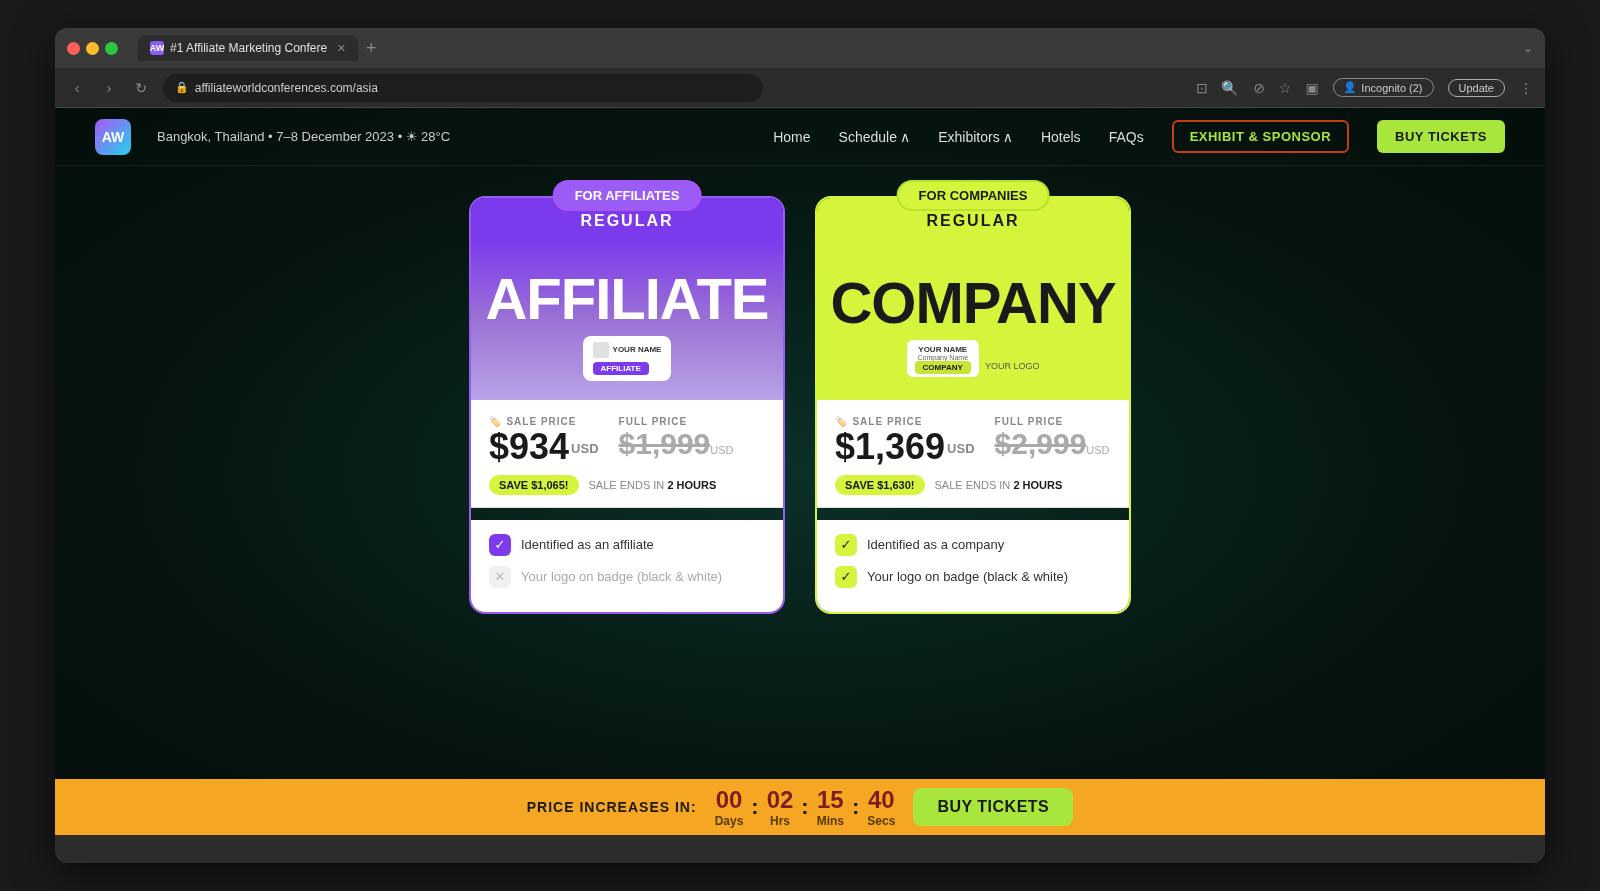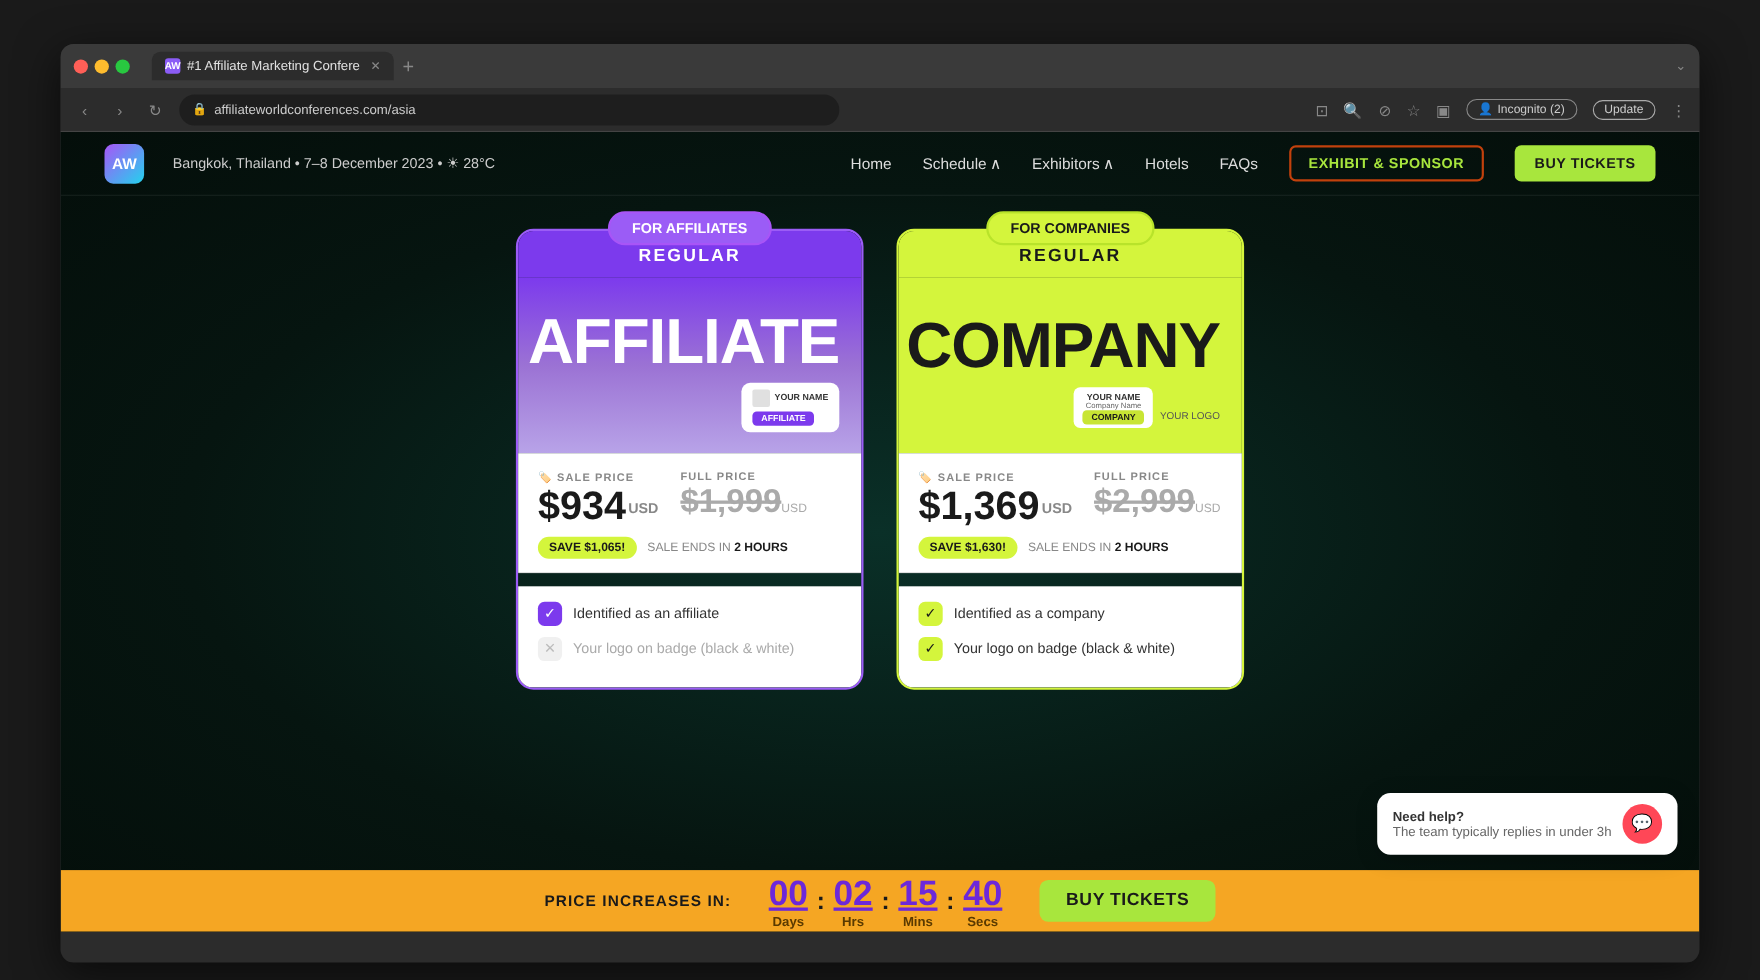--- a/index.html
+++ b/index.html
@@ -5,21 +5,21 @@
     * { box-sizing: border-box; margin: 0; padding: 0; }
     body { background: #1a1a1a; font-family: -apple-system, BlinkMacSystemFont, 'Segoe UI', sans-serif; width: 1600px; height: 891px; overflow: hidden; position: relative; }
 
     
     .browser-frame {
       background: #2c2c2c;
       border-radius: 12px;
       width: 1490px;
       height: 835px;
       position: absolute;
-      top: 40px;
+      top: 28px;
       left: 55px;
       overflow: hidden;
       box-shadow: 0 10px 40px rgba(0,0,0,0.6);
     }
 
     .title-bar {
       background: #3a3a3a;
       height: 40px;
       display: flex;
       align-items: center;
@@ -248,21 +248,21 @@
     }
     .card-type-affiliate { color: white; }
     .card-type-company { color: #1a1a1a; }
 
     .card-hero {
       padding: 20px 20px 10px;
       text-align: center;
       min-height: 160px;
       display: flex;
       flex-direction: column;
-      align-items: flex-end;
+      align-items: center;
       justify-content: center;
     }
     .card-hero-affiliate {
       background: linear-gradient(180deg, #7c3aed 0%, #9b72d4 50%, #b8a3e8 100%);
     }
     .card-hero-company {
       background: #d4f53c;
     }
 
     .card-title {
@@ -438,41 +438,40 @@
     .bottom-bar {
       position: absolute;
       bottom: 0;
       left: 0;
       right: 0;
       height: 56px;
       background: #f5a623;
       display: flex;
       align-items: center;
       justify-content: center;
-      gap: 34px;
+      gap: 18px;
       z-index: 20;
     }
     .countdown-label {
       font-size: 14px;
       font-weight: 700;
       color: #1a1a1a;
       text-transform: uppercase;
       letter-spacing: 1px;
     }
     .countdown-units {
       display: flex;
       align-items: center;
       gap: 6px;
     }
     .countdown-num {
-      font-size: 32px;
+      font-size: 24px;
       font-weight: 900;
-      color: #6d28d9;
+      color: #7f1d1d;
       font-variant-numeric: tabular-nums;
-      text-decoration: underline;
     }
     .countdown-sep {
       font-size: 22px;
       font-weight: 900;
       color: #1a1a1a;
       margin: 0 2px;
     }
     .countdown-unit-label {
       font-size: 12px;
       color: #5a3a00;
@@ -761,24 +760,15 @@
         <div class="countdown-group">
           <div class="countdown-group-row">
             <span class="countdown-num">40</span>
           </div>
           <span class="countdown-unit-label">Secs</span>
         </div>
       </div>
       <button class="buy-tickets-btn">BUY TICKETS</button>
     </div>
 
-    <div class="chat-widget">
-      <div class="chat-text">
-        <strong>Need help?</strong>
-        <span>The team typically replies in under 3h</span>
-      </div>
-      <div class="chat-bubble-btn">
-        <span>💬</span>
-      </div>
-    </div>
 
   </div>
 </div>
 
 </body></html>

